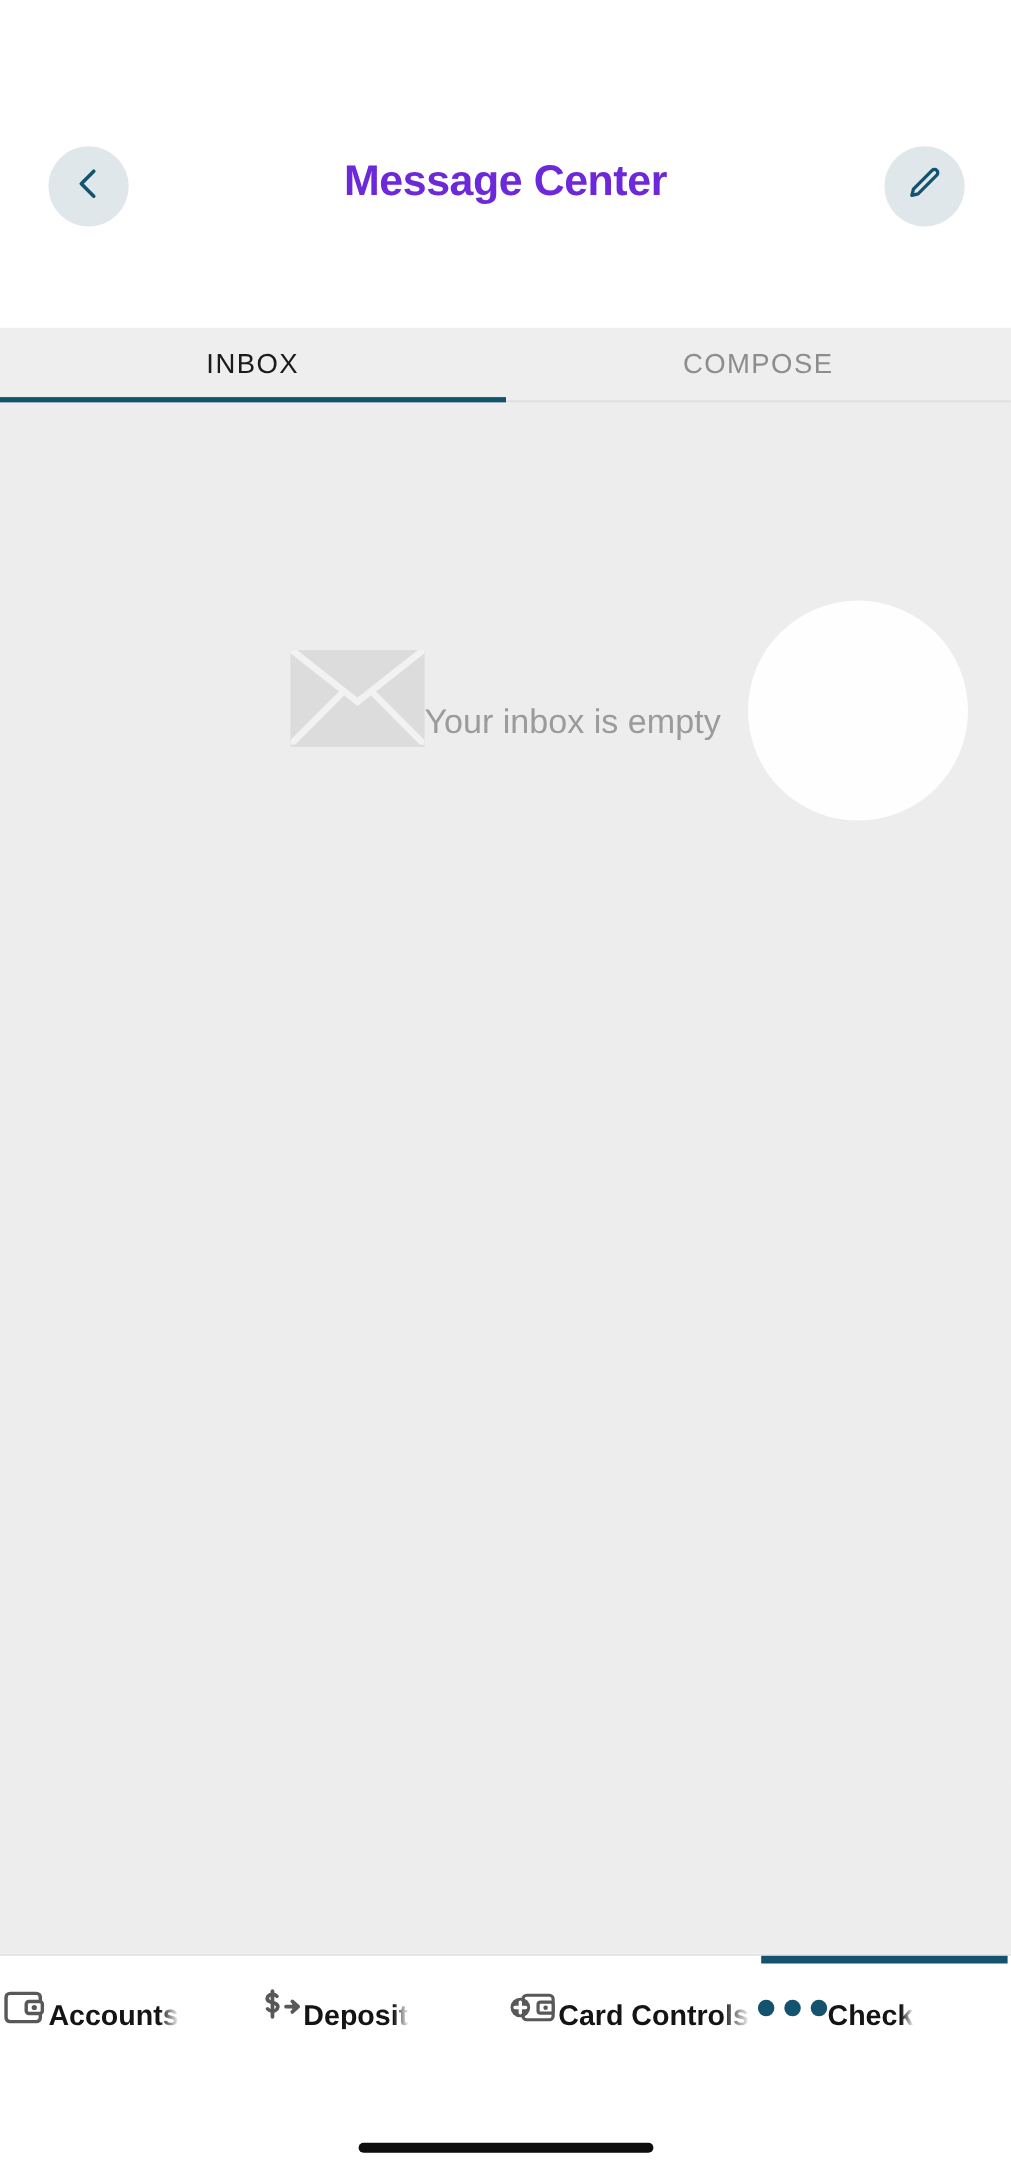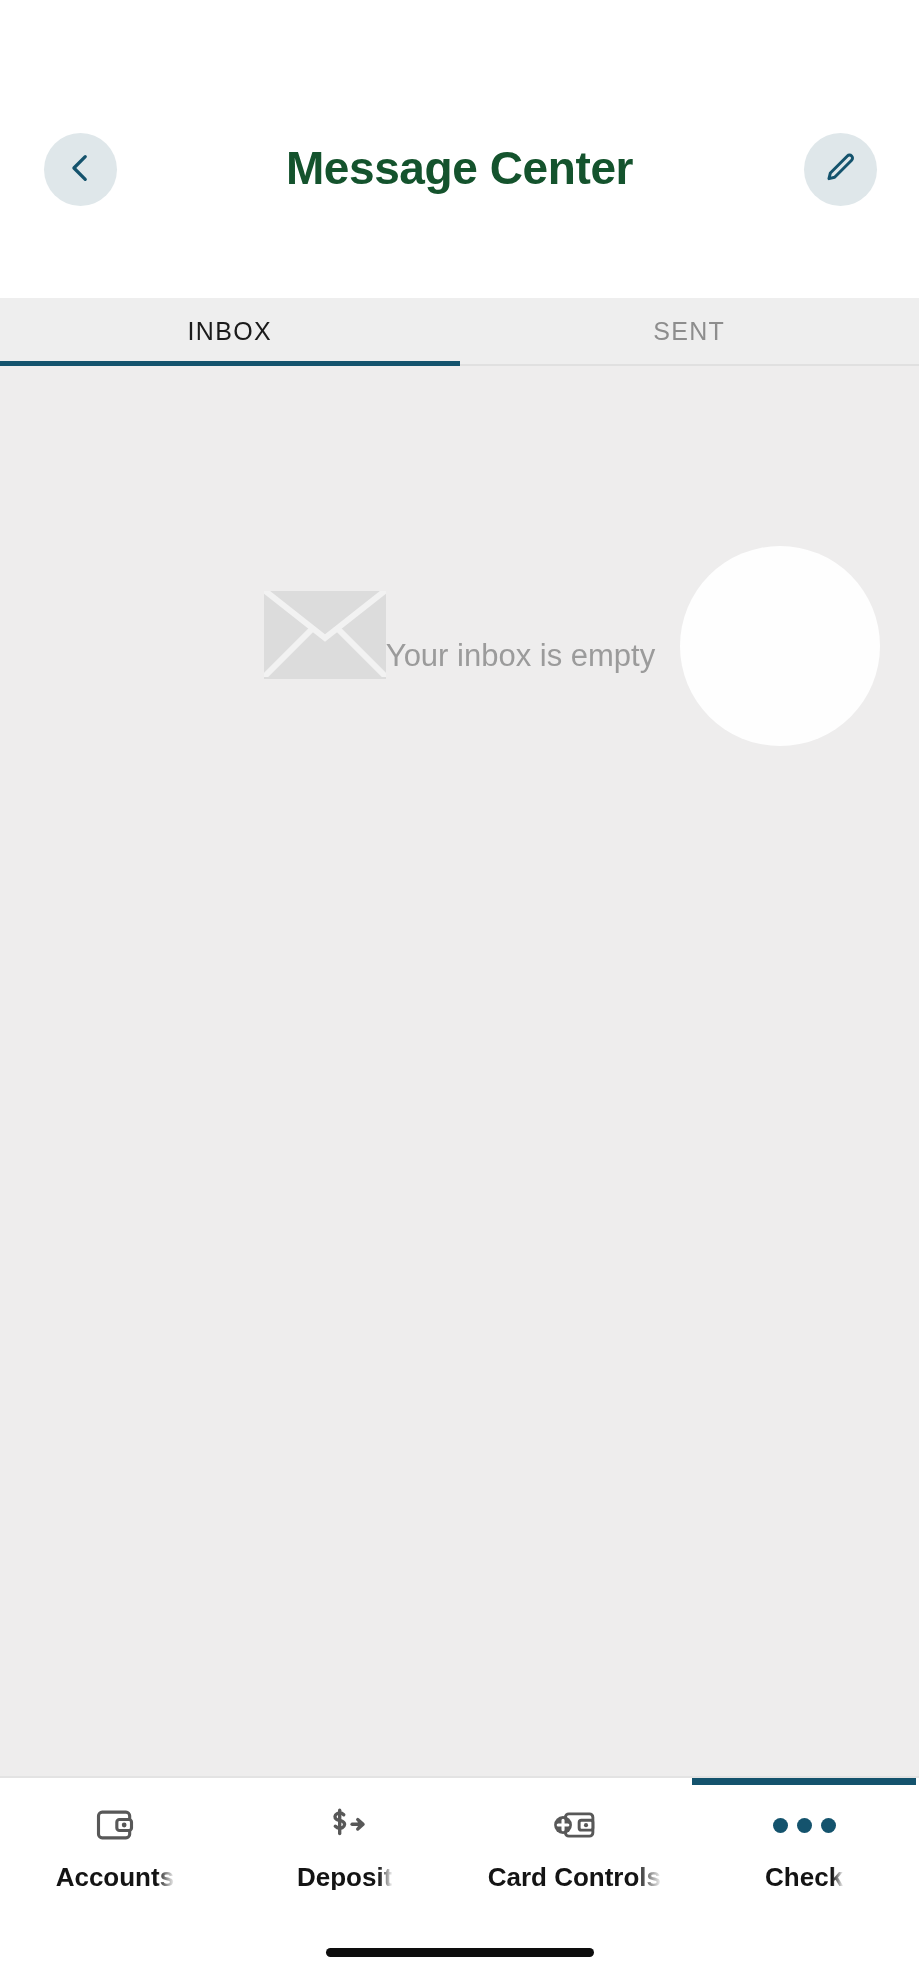--- a/index.html
+++ b/index.html
@@ -49,23 +49,23 @@
     display: flex;
     align-items: center;
     justify-content: center;
     cursor: pointer;
   }
   .nav-circle.left  { left: 44px; }
   .nav-circle.right { right: 42px; }
 
   .page-title {
     margin-top: 37px;
-    font-size: 46px;
+    font-size: 39px;
     font-weight: bold;
-    color: #14532d;
+    color: #6d28d9;
     letter-spacing: -0.4px;
     line-height: 1;
     white-space: nowrap;
   }
 
   
   .tabs {
     position: relative;
     height: 68px;
     background: #eeeeee;
@@ -170,21 +170,21 @@
     border-top: 2px solid #e3e3e3;
     flex: 0 0 auto;
     display: flex;
     align-items: flex-start;
     padding-top: 22px;
   }
 
   .nav-item {
     flex: 1 1 0;
     display: flex;
-    flex-direction: column;
+    flex-direction: row;
     align-items: center;
     position: relative;
     cursor: pointer;
     min-width: 0;
   }
   .nav-item .top-indicator {
     position: absolute;
     top: -22px;
     left: 3px;
     right: 3px;
@@ -269,21 +269,21 @@
       </span>
     </div>
 
   </div>
 
   <div class="tabs">
     <div class="tab active">
       <span>INBOX</span>
     </div>
     <div class="tab">
-      <span>SENT</span>
+      <span>COMPOSE</span>
     </div>
   </div>
 
   <div class="content">
 
     <div class="empty-wrap">
       <div class="envelope">
         <svg class="flap" viewBox="0 0 122 88" fill="none" preserveAspectRatio="none" stroke="#f2f2f2" stroke-width="6" stroke-linecap="square">
           <path d="M0 1 L61 49 L122 1"></path>
           <path d="M0 88 L46 42"></path>

